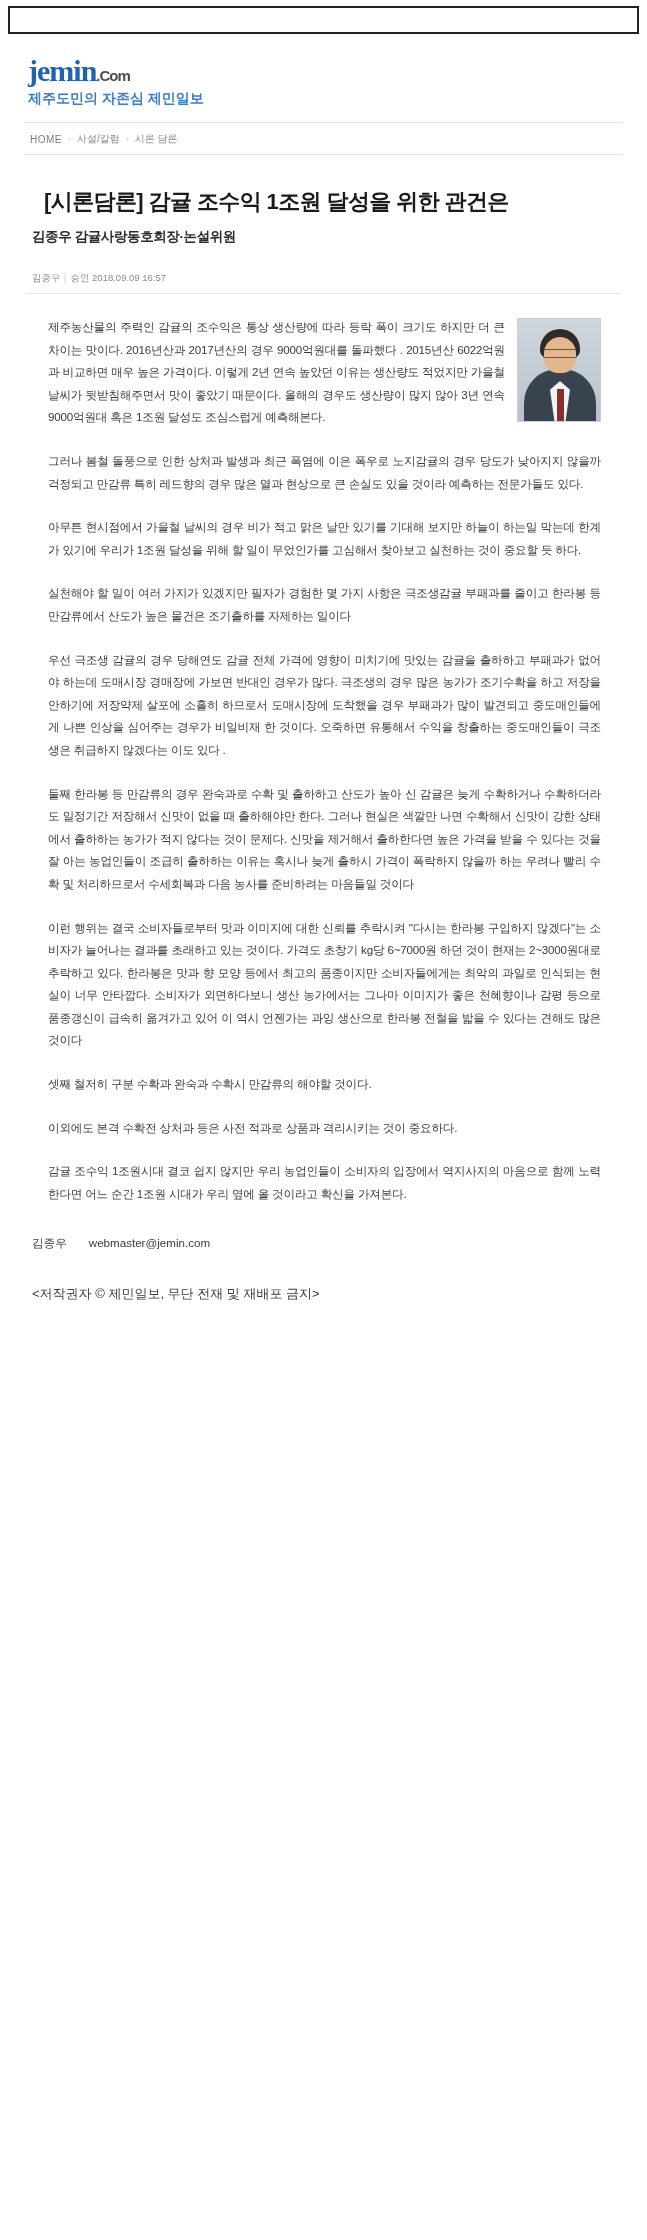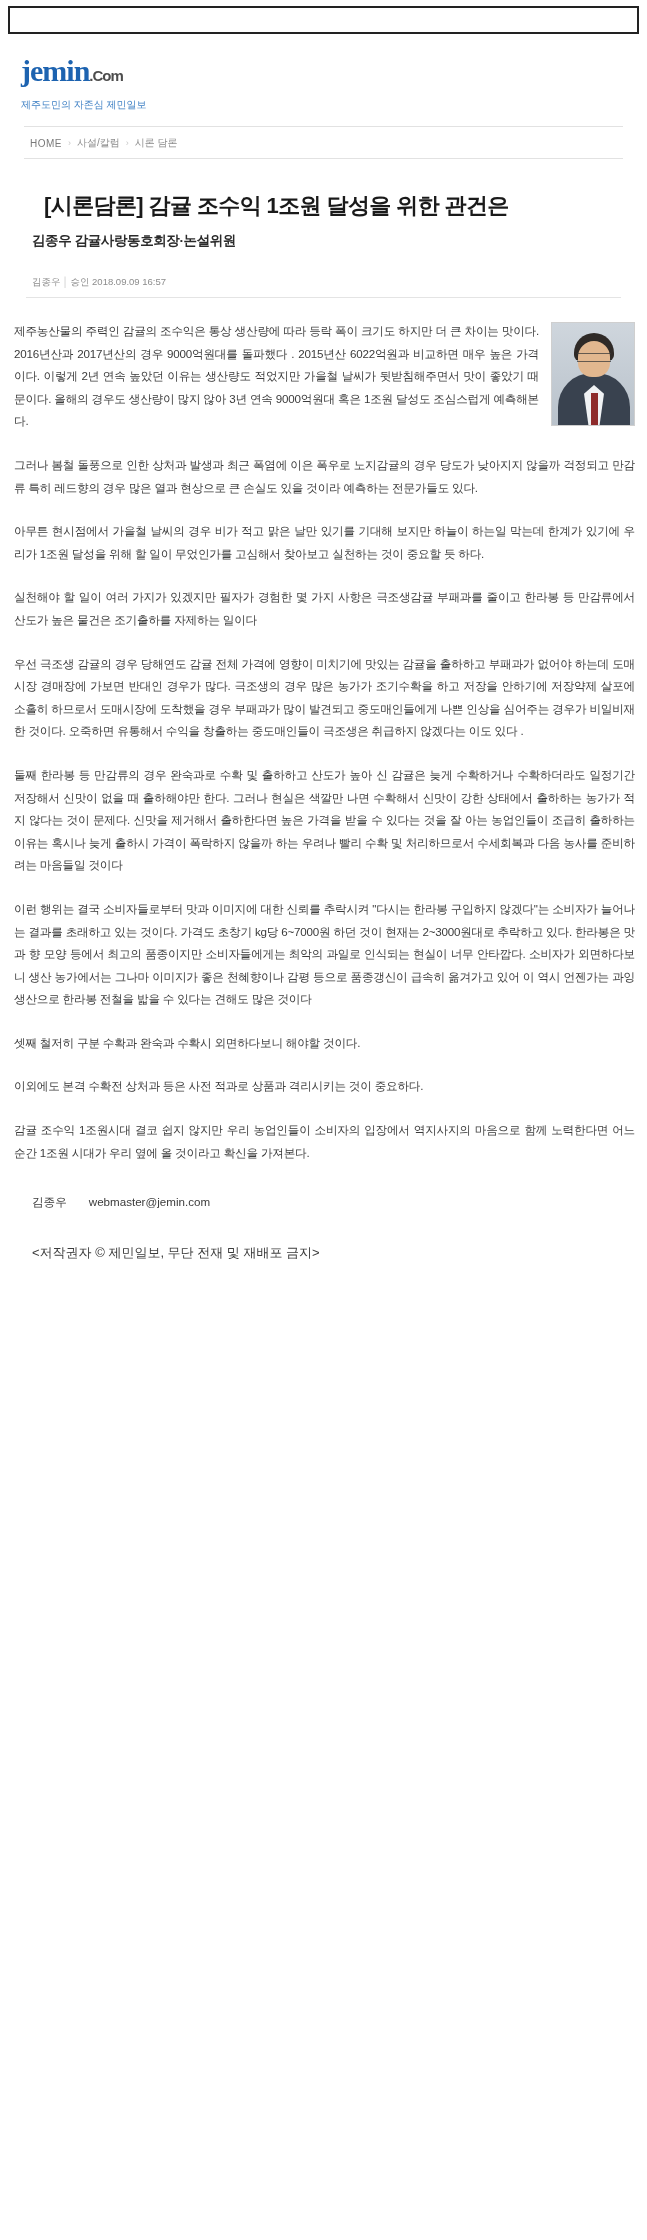--- a/index.html
+++ b/index.html
@@ -20,41 +20,42 @@
   
   .topbar {
     height: 28px;
     margin: 6px 8px 0 8px;
     border: 2px solid #222222;
     background: #ffffff;
   }
 
   
   .logo-band {
-    padding: 22px 0 14px 21px;
+    padding: 22px 0 14px 28px;
   }
   .logo {
     font-size: 30px;
     font-weight: bold;
     color: #1d63b0;
     letter-spacing: -1px;
     line-height: 1;
     font-family: "Liberation Serif", serif;
   }
   .logo .dotcom {
     font-size: 15px;
     color: #4d4d4d;
     font-weight: bold;
     font-family: "Liberation Sans", sans-serif;
   }
   .logo-sub {
-    margin-top: 12px;
-    font-size: 10px;
+    margin-top: 4px;
+    font-size: 14px;
     color: #3c7fc4;
     letter-spacing: 0px;
+    font-weight: bold;
   }
 
   
   .breadcrumb {
     border-top: 1px solid #e2e2e2;
     border-bottom: 1px solid #e2e2e2;
     margin: 0 24px;
     padding: 9px 2px 8px 6px;
     font-size: 10px;
     color: #8a8a8a;
@@ -91,21 +92,21 @@
     border-bottom: 1px solid #e4e4e4;
   }
   .byline {
     font-size: 9.5px;
     color: #8c8c8c;
   }
   .byline .divider { color: #c9c9c9; padding: 0 2px; }
 
   
   .article-body {
-    margin: 0 8px;
+    margin: 0 42px;
     padding: 22px 4px 0 6px;
     font-size: 11.6px;
     line-height: 1.95;
     color: #3b3b3b;
     letter-spacing: -0.2px;
     text-align: justify;
   }
   .article-body p { margin: 0 0 21px 0; }
 
   
@@ -226,21 +227,21 @@
       <div class="glasses"></div>
     </div>
 
     <p>제주농산물의 주력인 감귤의 조수익은 통상 생산량에 따라 등락 폭이 크기도 하지만 더 큰 차이는 맛이다. 2016년산과 2017년산의 경우 9000억원대를 돌파했다 . 2015년산 6022억원과 비교하면 매우 높은 가격이다. 이렇게 2년 연속 높았던 이유는 생산량도 적었지만 가을철 날씨가 뒷받침해주면서 맛이 좋았기 때문이다. 올해의 경우도 생산량이 많지 않아 3년 연속 9000억원대 혹은 1조원 달성도 조심스럽게 예측해본다.</p>
     <p>그러나 봄철 돌풍으로 인한 상처과 발생과 최근 폭염에 이은 폭우로 노지감귤의 경우 당도가 낮아지지 않을까 걱정되고 만감류 특히 레드향의 경우 많은 열과 현상으로 큰 손실도 있을 것이라 예측하는 전문가들도 있다.</p>
     <p>아무튼 현시점에서 가을철 날씨의 경우 비가 적고 맑은 날만 있기를 기대해 보지만 하늘이 하는일 막는데 한계가 있기에 우리가 1조원 달성을 위해 할 일이 무었인가를 고심해서 찾아보고 실천하는 것이 중요할 듯 하다.</p>
     <p>실천해야 할 일이 여러 가지가 있겠지만 필자가 경험한 몇 가지 사항은 극조생감귤 부패과를 줄이고 한라봉 등 만감류에서 산도가 높은 물건은 조기출하를 자제하는 일이다</p>
     <p>우선 극조생 감귤의 경우 당해연도 감귤 전체 가격에 영향이 미치기에 맛있는 감귤을 출하하고 부패과가 없어야 하는데 도매시장 경매장에 가보면 반대인 경우가 많다. 극조생의 경우 많은 농가가 조기수확을 하고 저장을 안하기에 저장약제 살포에 소홀히 하므로서 도매시장에 도착했을 경우 부패과가 많이 발견되고 중도매인들에게 나쁜 인상을 심어주는 경우가 비일비재 한 것이다. 오죽하면 유통해서 수익을 창출하는 중도매인들이 극조생은 취급하지 않겠다는 이도 있다 .</p>
     <p>둘째 한라봉 등 만감류의 경우 완숙과로 수확 및 출하하고 산도가 높아 신 감귤은 늦게 수확하거나 수확하더라도 일정기간 저장해서 신맛이 없을 때 출하해야만 한다. 그러나 현실은 색깔만 나면 수확해서 신맛이 강한 상태에서 출하하는 농가가 적지 않다는 것이 문제다. 신맛을 제거해서 출하한다면 높은 가격을 받을 수 있다는 것을 잘 아는 농업인들이 조급히 출하하는 이유는 혹시나 늦게 출하시 가격이 폭락하지 않을까 하는 우려나 빨리 수확 및 처리하므로서 수세회복과 다음 농사를 준비하려는 마음들일 것이다</p>
     <p>이런 행위는 결국 소비자들로부터 맛과 이미지에 대한 신뢰를 추락시켜 "다시는 한라봉 구입하지 않겠다"는 소비자가 늘어나는 결과를 초래하고 있는 것이다. 가격도 초창기 kg당 6~7000원 하던 것이 현재는 2~3000원대로 추락하고 있다. 한라봉은 맛과 향 모양 등에서 최고의 품종이지만 소비자들에게는 최악의 과일로 인식되는 현실이 너무 안타깝다. 소비자가 외면하다보니 생산 농가에서는 그나마 이미지가 좋은 천혜향이나 감평 등으로 품종갱신이 급속히 옮겨가고 있어 이 역시 언젠가는 과잉 생산으로 한라봉 전철을 밟을 수 있다는 견해도 많은 것이다</p>
-    <p>셋째 철저히 구분 수확과 완숙과 수확시 외면하다보니 해야할 것이다.</p>
+    <p>셋째 철저히 구분 수확과 완숙과 수확시 만감류의 해야할 것이다.</p>
     <p>이외에도 본격 수확전 상처과 등은 사전 적과로 상품과 격리시키는 것이 중요하다.</p>
     <p>감귤 조수익 1조원시대 결코 쉽지 않지만 우리 농업인들이 소비자의 입장에서 역지사지의 마음으로  함께 노력한다면 어느 순간 1조원 시대가 우리 옆에 올 것이라고 확신을 가져본다.</p>
   </div>
 
   <div class="article-footer">
     <div class="author-line">
       <span>김종우</span>
       <a href="#">webmaster@jemin.com</a>
     </div>
     <div class="copyright">&lt;저작권자 © 제민일보, 무단 전재 및 재배포 금지&gt;</div>

